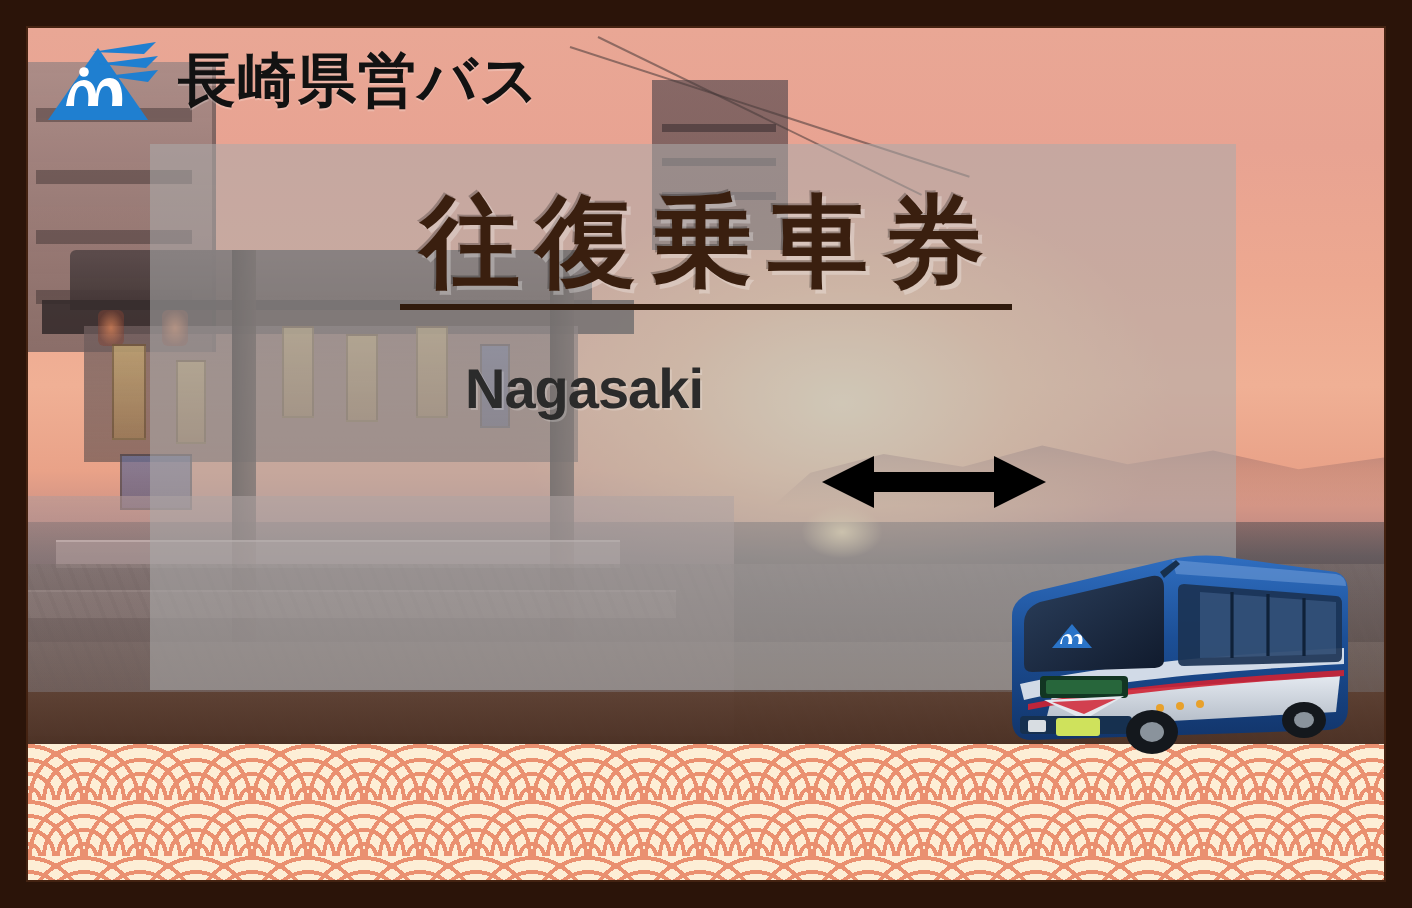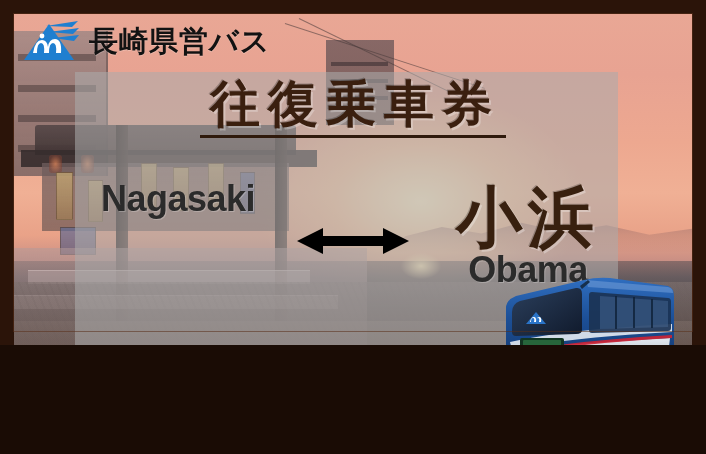--- a/index.html
+++ b/index.html
@@ -7,21 +7,21 @@
     padding: 0;
     background: #1a0c05;
   }
   body {
     font-family: "Liberation Sans", sans-serif;
   }
 
   #ticket-banner {
     position: relative;
     width: 706px;
-    height: 345px;
+    height: 454px;
     overflow: hidden;
     background: #8b5cf6;
     box-sizing: border-box;
   }
 
   
   .frame-border {
     position: absolute;
     inset: 0;
     background: #2b1409;
@@ -261,21 +261,21 @@
     line-height: 1;
     white-space: nowrap;
     text-shadow: 0 1px 0 rgba(255,255,255,.22);
   }
 
   
   .headline-wrap {
     position: absolute;
     left: 0;
     right: 0;
-    top: 64px;
+    top: 81px;
     text-align: center;
   }
   .headline {
     display: inline-block;
     font-size: 50px;
     font-weight: 700;
     color: #3a1f0f;
     letter-spacing: 8px;
     padding: 0 6px 4px 10px;
     line-height: 1.05;
@@ -303,21 +303,21 @@
     font-size: 66px;
     font-weight: 700;
     color: #38200f;
     letter-spacing: 6px;
     line-height: 1.08;
     text-shadow:
       2px 2px 0 rgba(255,255,255,.30),
       -1px -1px 0 rgba(0,0,0,.22);
   }
   .route-roman {
-    font-size: 36px;
+    font-size: 28px;
     font-weight: 700;
     color: #2b2b2b;
     line-height: 1.05;
     margin-top: -2px;
     letter-spacing: -0.5px;
     text-shadow: 1px 1px 0 rgba(255,255,255,.22);
   }
   .route-arrow {
     width: 122px;
     flex: 0 0 122px;
@@ -420,24 +420,20 @@
         <div class="route-side">
           <div class="route-roman">Nagasaki</div>
         </div>
 
         <div class="route-arrow">
           <svg width="112" height="30" viewBox="0 0 112 30" aria-hidden="true">
             <polygon points="0,15 26,2 26,10 86,10 86,2 112,15 86,28 86,20 26,20 26,28" fill="#000000"></polygon>
           </svg>
         </div>
 
-        <div class="route-side">
-          <div class="route-kanji">小浜</div>
-          <div class="route-roman">Obama</div>
-        </div>
 
       </div>
 
       <div class="bus-photo">
         <svg viewBox="0 0 186 112" aria-hidden="true">
           <defs>
             <linearGradient id="busBody" x1="0" y1="0" x2="0" y2="1">
               <stop offset="0%" stop-color="#2f6ec0"></stop>
               <stop offset="45%" stop-color="#1c4f96"></stop>
               <stop offset="100%" stop-color="#12356b"></stop>

